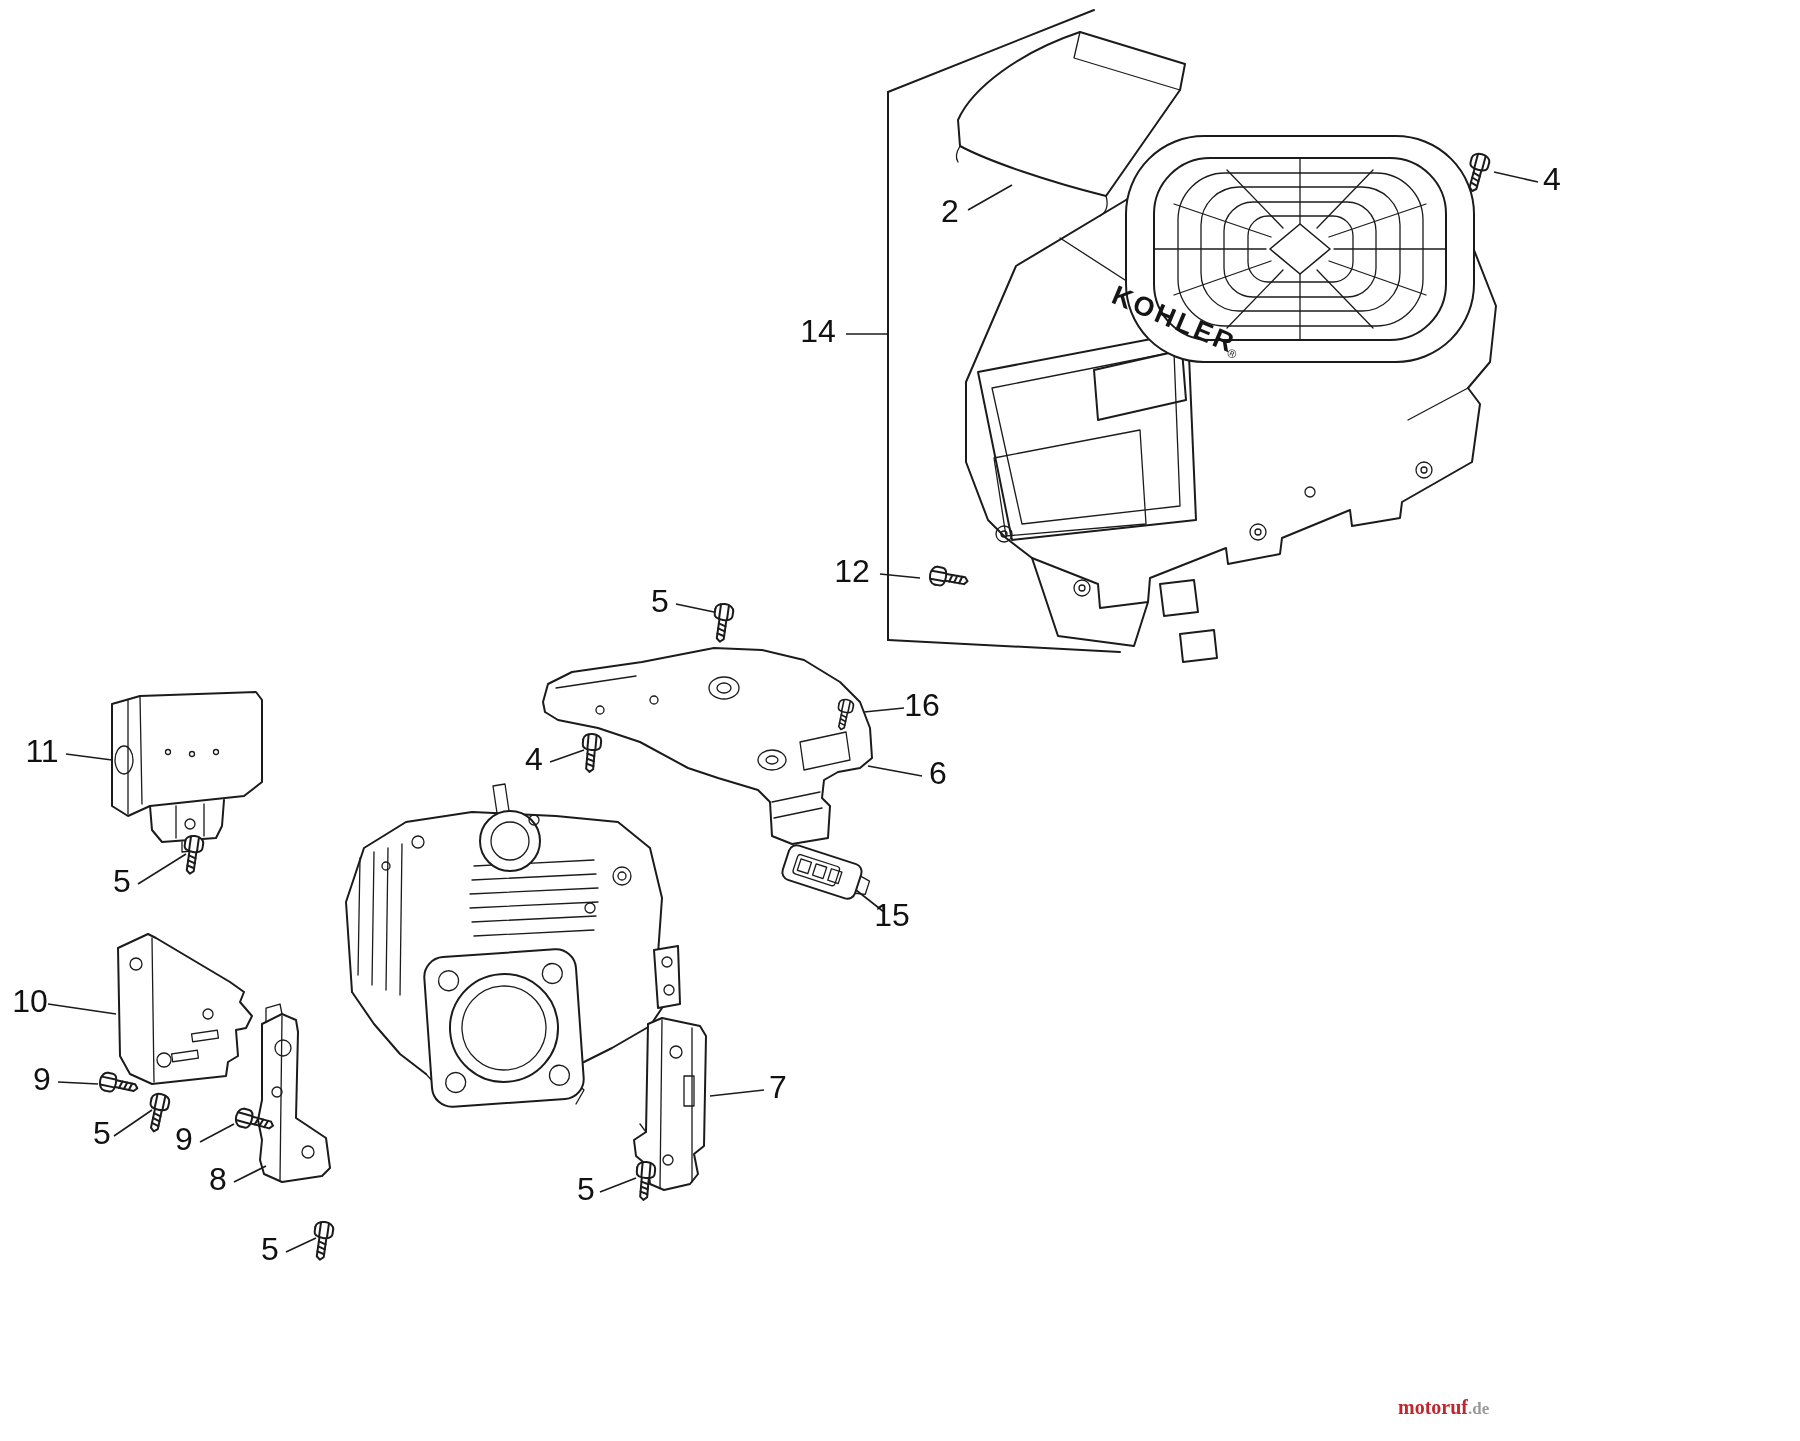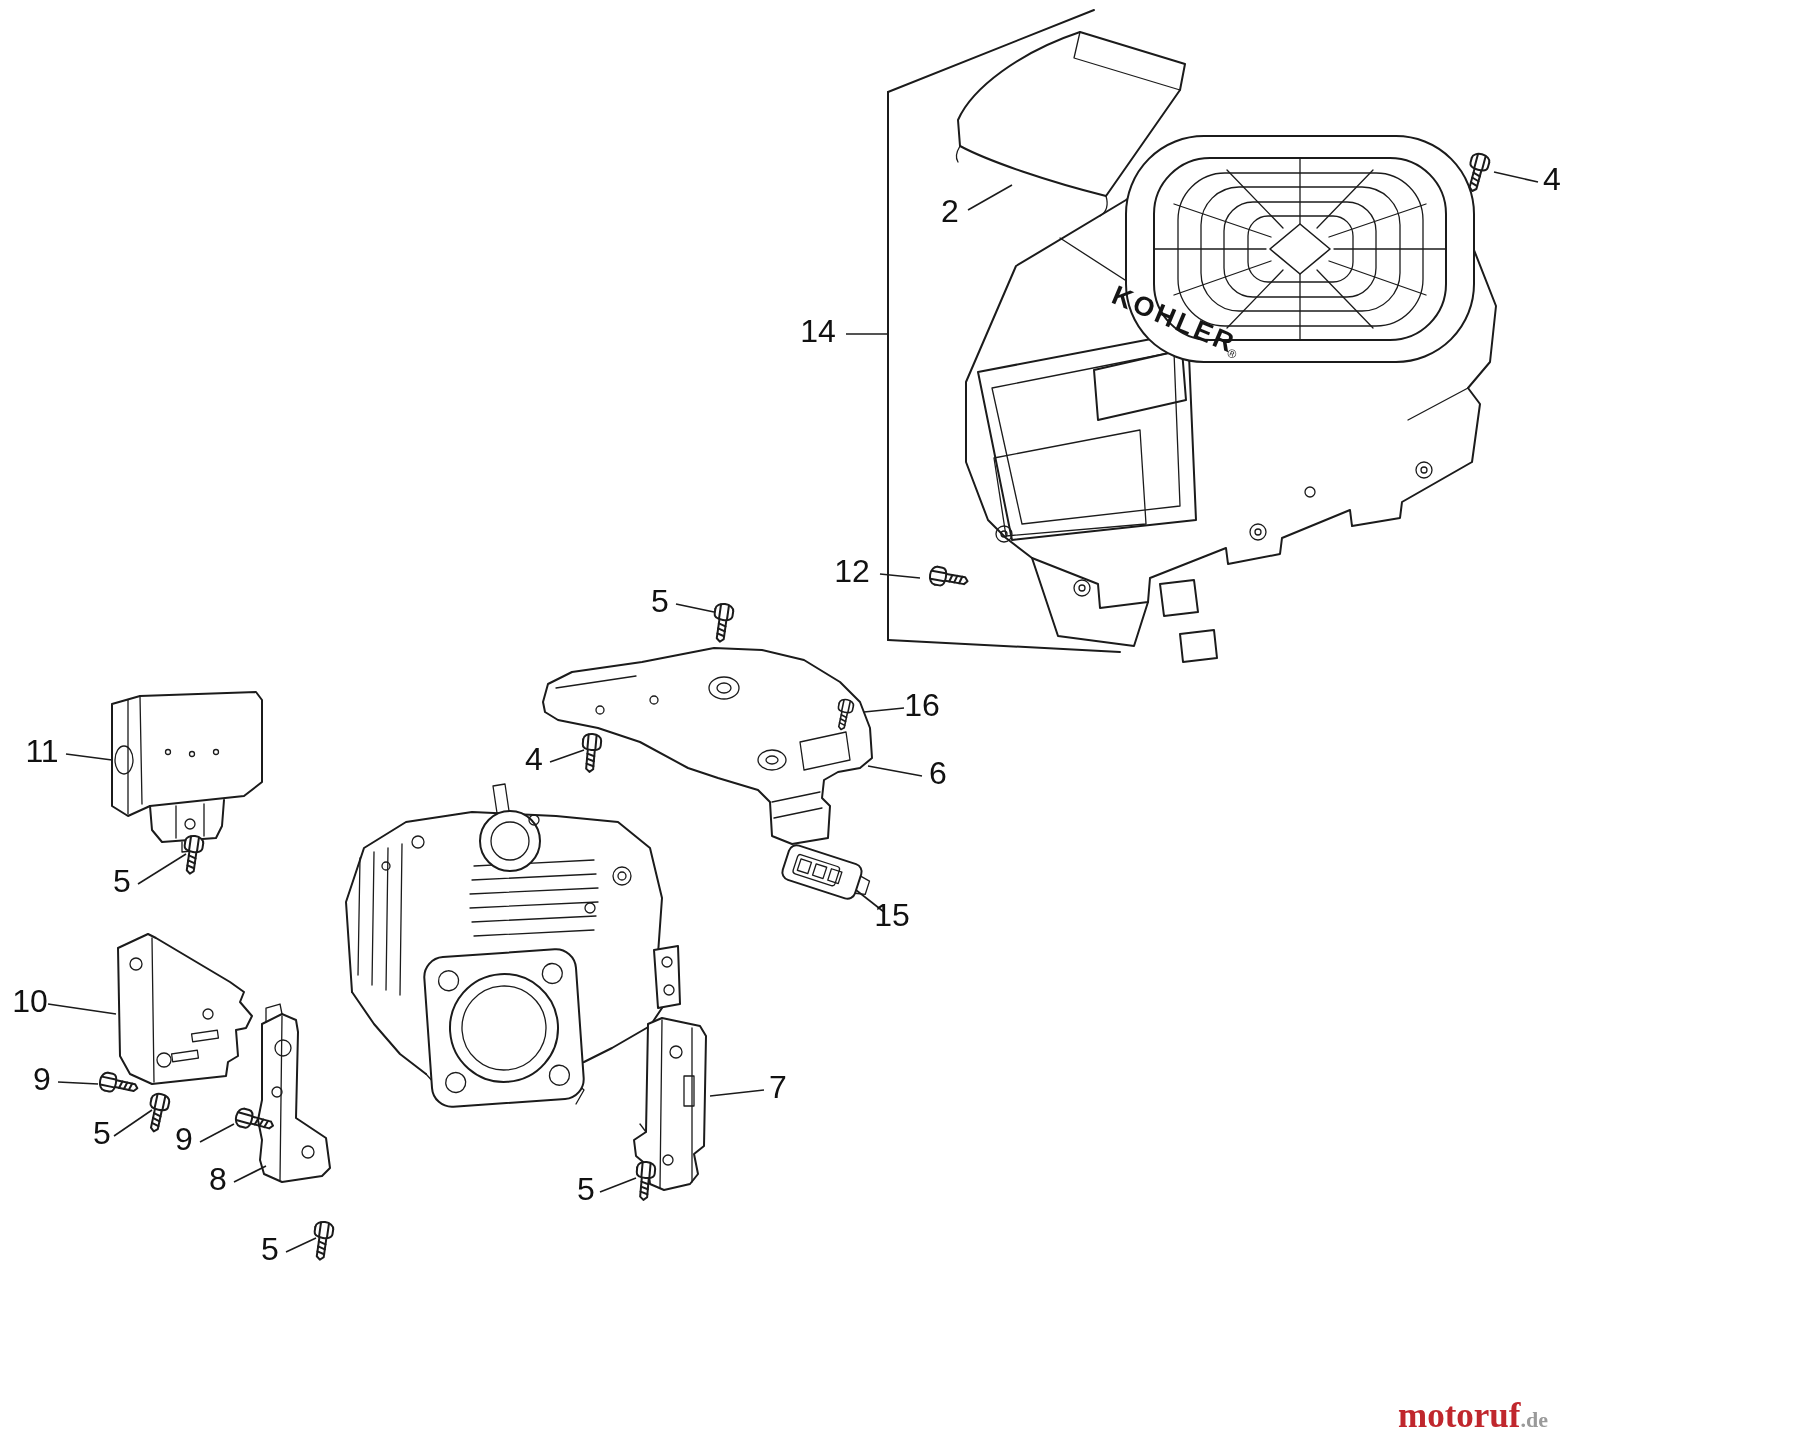--- a/index.html
+++ b/index.html
@@ -8,22 +8,22 @@
   svg{position:absolute;left:0;top:0;}
   .s{fill:none;stroke:#1b1b1b;stroke-width:2;stroke-linejoin:round;stroke-linecap:round;}
   .sw{fill:#ffffff;stroke:#1b1b1b;stroke-width:2;stroke-linejoin:round;stroke-linecap:round;}
   .thin{fill:none;stroke:#1b1b1b;stroke-width:1.3;stroke-linejoin:round;stroke-linecap:round;}
   .leader{fill:none;stroke:#1b1b1b;stroke-width:1.6;}
   .lbl{font:32px "Liberation Sans",sans-serif;fill:#111;}
   .brand{font:bold 27px "Liberation Sans",sans-serif;letter-spacing:3px;fill:#151515;}
   .brandreg{font:12px "Liberation Sans",sans-serif;fill:#151515;}
   .watermark{position:absolute;left:1398px;top:1396px;white-space:nowrap;
              font-family:"Liberation Serif",serif;}
-  .wm-brand{font-weight:bold;font-size:35px;color:#c0272d;}
-  .wm-suffix{font-weight:bold;font-size:22px;color:#9a9a9a;}
+  .wm-brand{font-weight:bold;font-size:20px;color:#c0272d;}
+  .wm-suffix{font-weight:bold;font-size:17px;color:#9a9a9a;}
 </style>
 </head>
 <body>
 
 <div class="stage">
 <svg width="1800" height="1441" viewBox="0 0 1800 1441">
 
   <defs>
     <g id="screw">
       <ellipse cx="0" cy="-2" rx="9" ry="6" fill="#fff"></ellipse>

